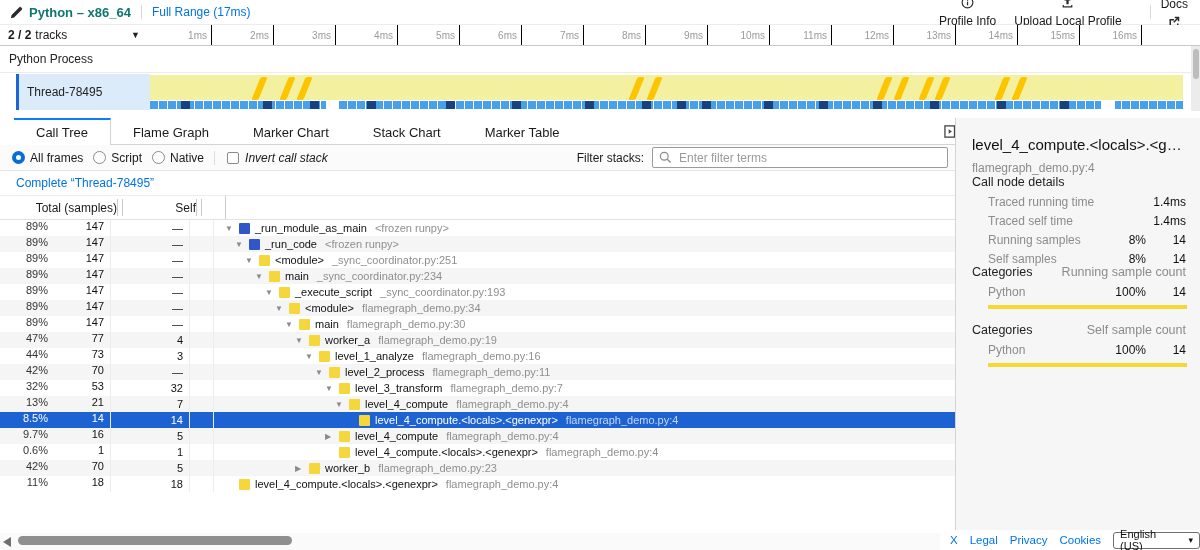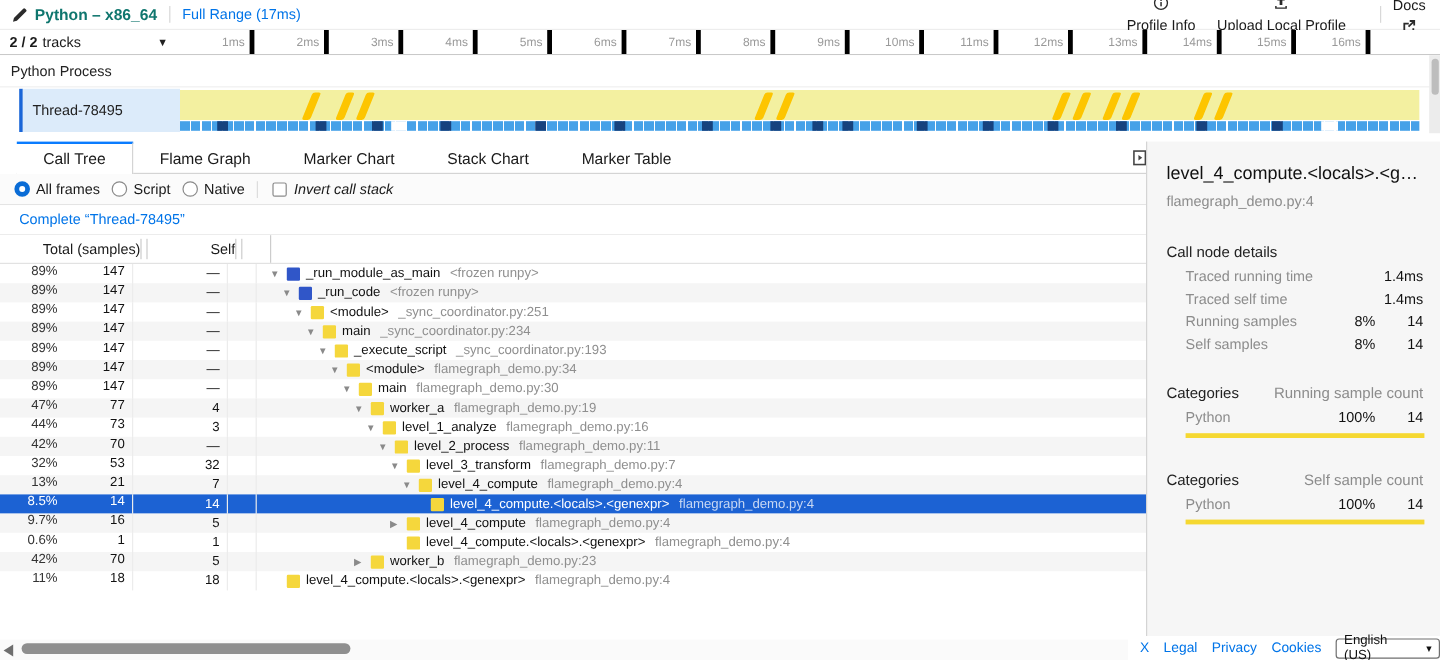--- a/index.html
+++ b/index.html
@@ -20,21 +20,21 @@
   .topbar-right { margin-left:auto; display:flex; align-items:center; }
   .tb-btn { display:flex; align-items:center; gap:5px; margin-right:18px; color:#1a1a1a; cursor:pointer;flex-direction:column; }
   .tb-btn svg { display:block; }
 
   
   .ruler { left:0; top:25px; width:1200px; height:21px; border-bottom:1px solid #c9c9c9; background:#fff; }
   .tracks-cell { position:absolute; left:0; top:0; width:150px; height:20px; display:flex; align-items:center; font-size:12px; padding-left:8px; }
   .tracks-cell b { margin-right:4px; }
   .tracks-dd { margin-left:auto; margin-right:10px; font-size:9px; color:#222; cursor:pointer; }
   .ticks { position:absolute; left:150px; top:0; height:20px; display:flex; }
-  .tick { width:62px; height:20px; border-right:4px solid #000000; display:flex; align-items:center; justify-content:flex-end; padding-right:4px; font-size:10px; color:#9a9a9a; }
+  .tick { width:62px; height:20px; border-right:1px solid #000000; display:flex; align-items:center; justify-content:flex-end; padding-right:4px; font-size:10px; color:#9a9a9a; }
 
   
   .process-row { left:0; top:46px; width:1200px; height:27px; background:#fff; border-bottom:1px solid #ececec; display:flex; align-items:center; font-size:12px; color:#222; padding-left:9px; }
   .thread-row { left:0; top:73px; width:1200px; height:38px; background:#fff; }
   .thread-accent { position:absolute; left:16px; top:1px; width:3px; height:36px; }
   .thread-label { position:absolute; left:19px; top:1px; width:131px; height:36px; background:#dcebfa; display:flex; align-items:center; padding-left:8px; font-size:12px; color:#222; cursor:pointer; }
   .track-canvas { position:absolute; left:150px; top:1px; width:1033px; height:36px; background:#fff; overflow:hidden; }
   .yellow-band { position:absolute; left:0; top:1px; width:100%; height:25px; }
   .marker-tri { position:absolute; top:1px; width:0; height:0; border-left:10px solid transparent; border-right:10px solid transparent; }
   .marker-slash { position:absolute; top:2px; width:7px; height:23px; transform:skewX(-22deg); border-radius:2px; }
@@ -88,21 +88,21 @@
   .fname { color:#111; }
   .ffile { color:#8f8f8f; margin-left:8px; }
   .row.sel .fname { color:#fff; }
   .row.sel .ffile { color:#c7d7f3; }
 
   
   .sidebar { left:955px; top:118px; width:245px; height:414px; background:#f6f6f6; border-left:1px solid #d4d4d4; font-size:12px; }
   .sb-inner { padding:18px 14px 0 16px; }
   .sb-title { font-size:15px; color:#111; white-space:nowrap; overflow:hidden; text-overflow:ellipsis; width:215px; }
   .sb-file { color:#8c8c8c; margin-top:8px; font-size:12px; }
-  .sb-section { margin-top:28px; color:#222; font-size:12.5px; display:flex; }
+  .sb-section { color:#222; font-size:12.5px; display:flex; }
   .sb-section .right { margin-left:auto; color:#8c8c8c; }
   .sb-drow { display:flex; margin-top:7px; padding-left:16px; color:#8c8c8c; font-size:12px; align-items:center; height:12px; }
   .sb-drow .v1 { margin-left:auto; text-align:right; color:#111; }
   .sb-drow .v2 { width:40px; text-align:right; color:#111; }
   .sb-bar { height:4px; margin:7px 0 14px 16px; width:199px; }
 
   
   .hscroll-zone { left:0; top:533px; width:940px; height:17px; background:#fafafa; }
   .hscroll-arrow { position:absolute; left:3px; top:4px; width:0; height:0; border-top:5px solid transparent; border-bottom:5px solid transparent; border-right:8px solid #6e6e6e; cursor:pointer; }
   .hscroll-thumb { position:absolute; left:18px; top:3px; width:274px; height:9px; background:#8f8f8f; border-radius:5px; cursor:pointer; }
@@ -254,20 +254,30 @@
       </label>
       <label class="radio-item">
         <span class="radio"></span>
         <span>Native</span>
       </label>
     </div>
   <div class="invert-wrap">
     <span class="checkbox"></span>
     <span>Invert call stack</span>
   </div>
+  <div class="filter-wrap">
+    <span class="filter-label">Filter stacks:</span>
+    <div class="search-box">
+      <svg width="13" height="13" viewBox="0 0 16 16">
+          <circle cx="6.5" cy="6.5" r="4.8" fill="none" stroke="#8a8a8a" stroke-width="1.5"></circle>
+          <line x1="10.2" y1="10.2" x2="14.2" y2="14.2" stroke="#8a8a8a" stroke-width="1.7"></line>
+        </svg>
+      <input type="text" placeholder="Enter filter terms" style="">
+    </div>
+  </div>
 </div>
 
 <div class="abs crumb-row">
   <a class="link">Complete “Thread-78495”</a>
 </div>
 
 <div class="abs tree-hdr">
   <div class="hc hc-total hc-sep">Total (samples)</div>
   <div class="hc hc-self hc-sep">Self</div>
   <div class="hc hc-gap" style="border-right:1px solid #ccc"></div>

